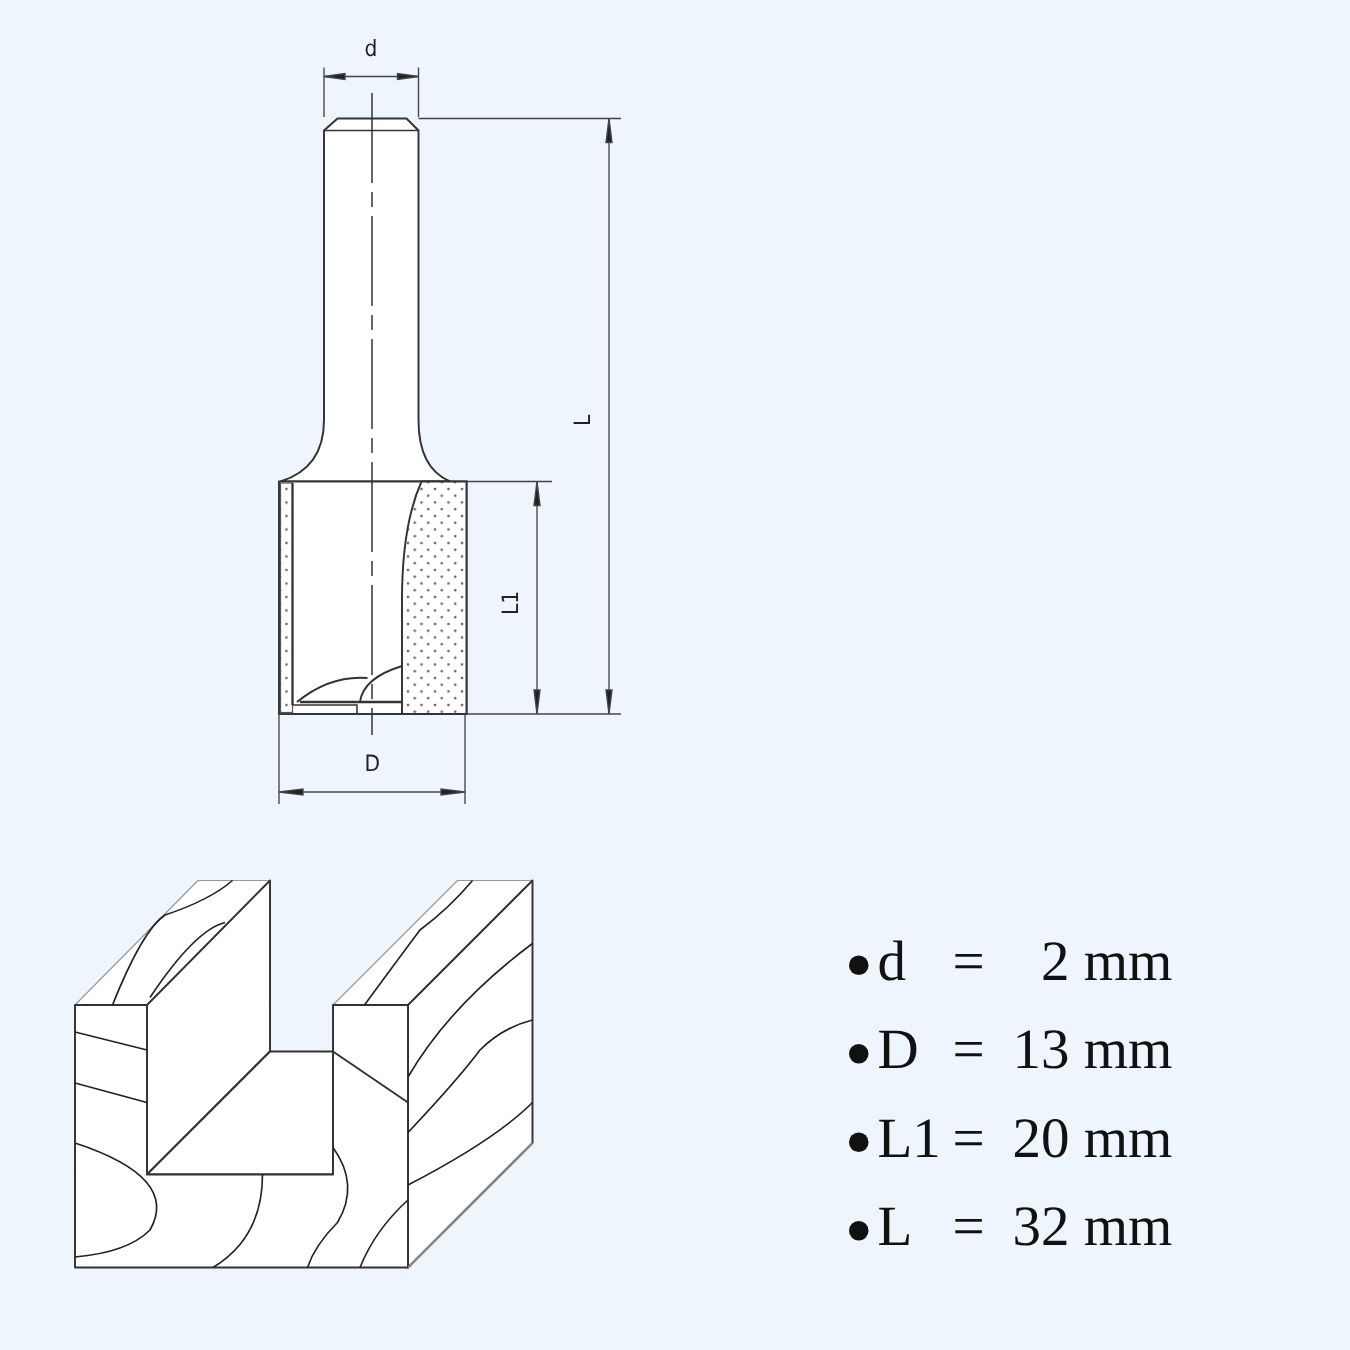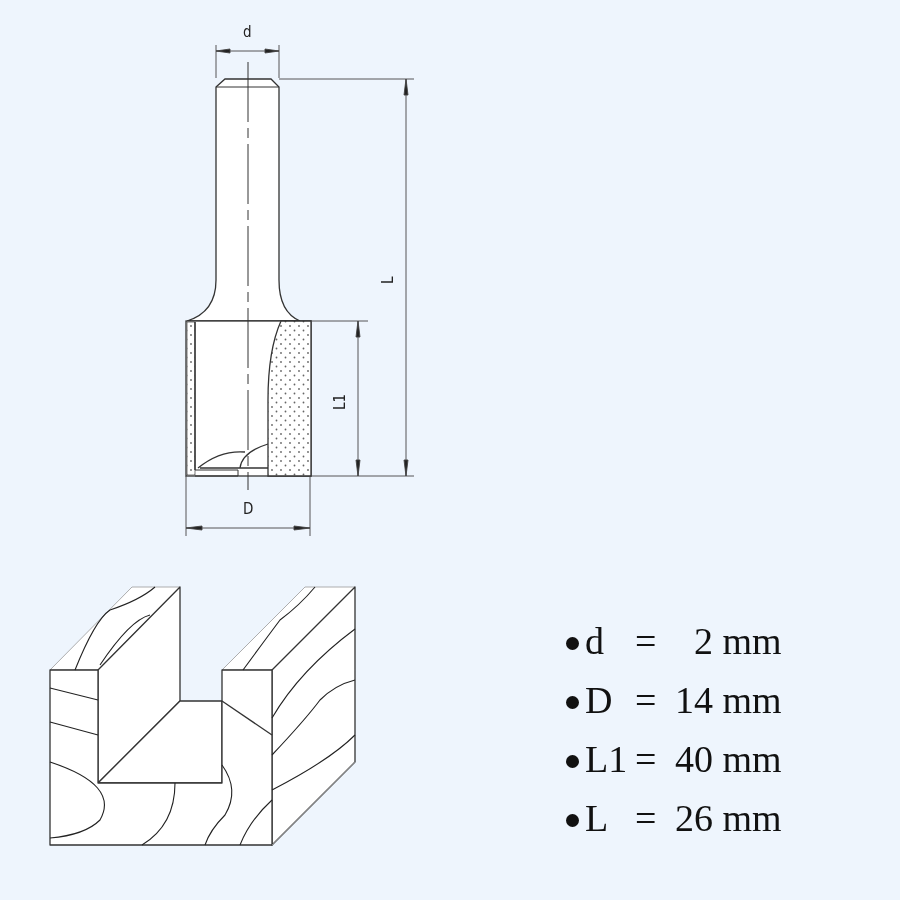--- a/index.html
+++ b/index.html
@@ -133,27 +133,27 @@
   <div class="spec-row">
     <span class="bullet"></span>
     <span class="sym">d</span>
     <span class="eq">=</span>
     <span class="val">  2 mm</span>
   </div>
   <div class="spec-row">
     <span class="bullet"></span>
     <span class="sym">D</span>
     <span class="eq">=</span>
-    <span class="val">14 mm</span>
+    <span class="val">13 mm</span>
   </div>
   <div class="spec-row">
     <span class="bullet"></span>
     <span class="sym">L1</span>
     <span class="eq">=</span>
-    <span class="val">40 mm</span>
+    <span class="val">20 mm</span>
   </div>
   <div class="spec-row">
     <span class="bullet"></span>
     <span class="sym">L</span>
     <span class="eq">=</span>
-    <span class="val">26 mm</span>
+    <span class="val">32 mm</span>
   </div>
 </div>
 
 </body></html>

